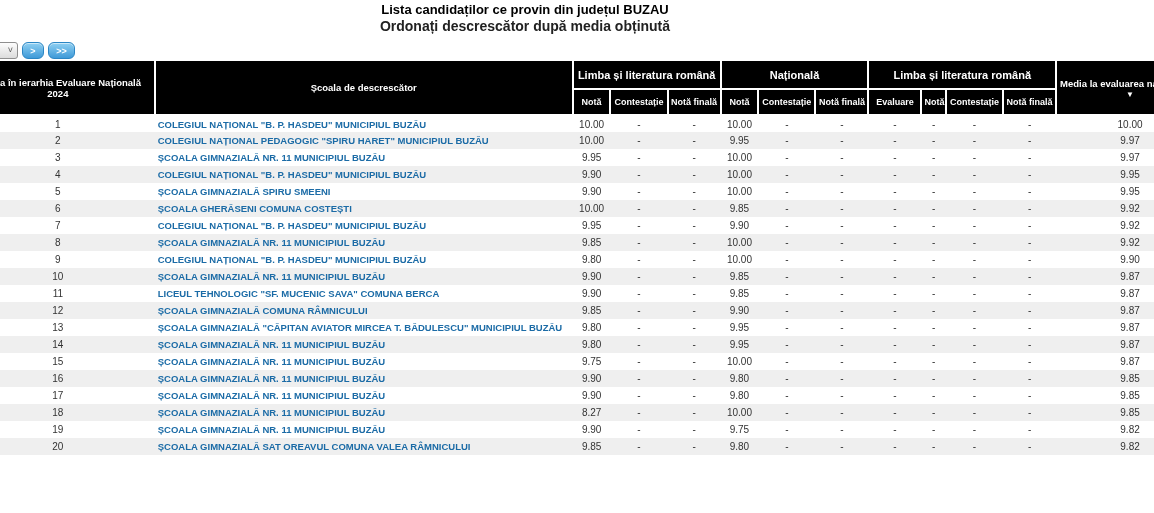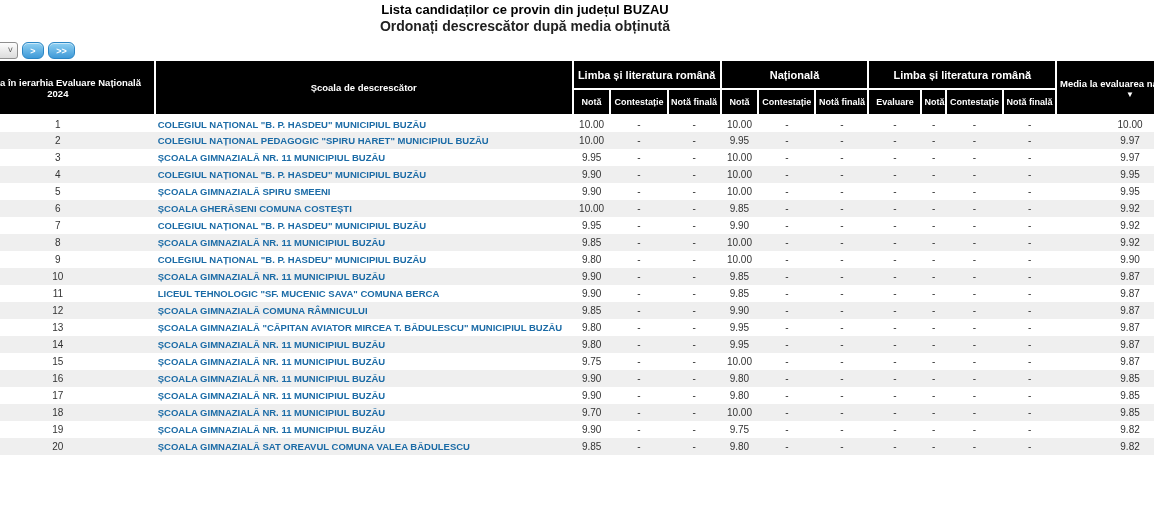--- a/index.html
+++ b/index.html
@@ -382,21 +382,21 @@
           <td>-</td>
           <td>-</td>
           <td>-</td>
           <td>-</td>
           <td>-</td>
           <td>9.85</td>
         </tr>
         <tr>
           <td>18</td>
           <td class="school">ȘCOALA GIMNAZIALĂ NR. 11 MUNICIPIUL BUZĂU</td>
-          <td>9.70</td>
+          <td>8.27</td>
           <td>-</td>
           <td>-</td>
           <td>10.00</td>
           <td>-</td>
           <td>-</td>
           <td>-</td>
           <td>-</td>
           <td>-</td>
           <td>-</td>
           <td>9.85</td>
@@ -411,21 +411,21 @@
           <td>-</td>
           <td>-</td>
           <td>-</td>
           <td>-</td>
           <td>-</td>
           <td>-</td>
           <td>9.82</td>
         </tr>
         <tr>
           <td>20</td>
-          <td class="school">ȘCOALA GIMNAZIALĂ SAT OREAVUL COMUNA VALEA BĂDULESCU</td>
+          <td class="school">ȘCOALA GIMNAZIALĂ SAT OREAVUL COMUNA VALEA RÂMNICULUI</td>
           <td>9.85</td>
           <td>-</td>
           <td>-</td>
           <td>9.80</td>
           <td>-</td>
           <td>-</td>
           <td>-</td>
           <td>-</td>
           <td>-</td>
           <td>-</td>

